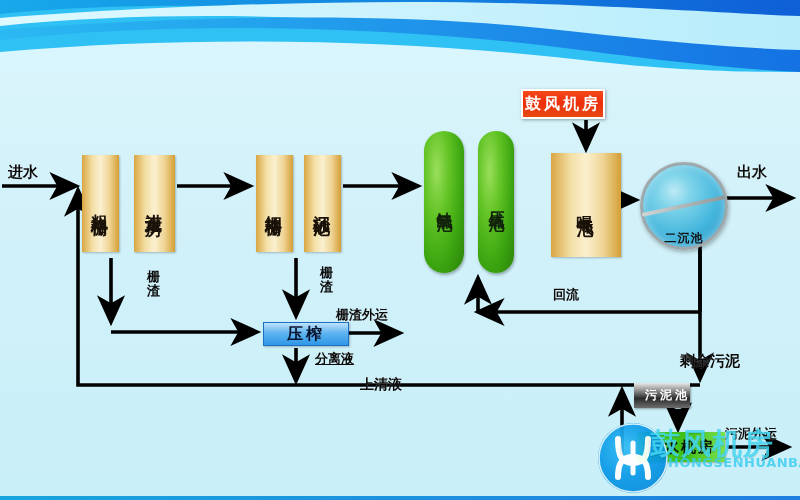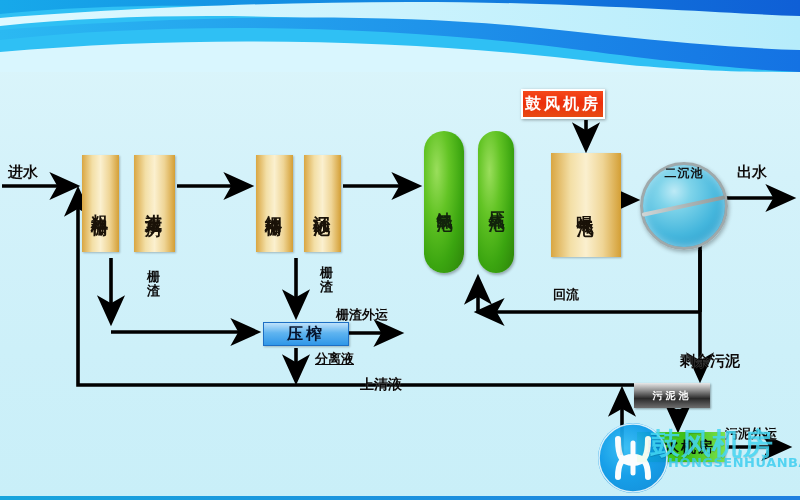--- a/index.html
+++ b/index.html
@@ -54,21 +54,21 @@
     color:#06120a;font-weight:bold;letter-spacing:2px;
     box-shadow:1px 1px 2px rgba(0,0,0,.25);
   }
 
   
   .clarifier{
     position:absolute;border-radius:50%;
     background:radial-gradient(circle at 38% 32%,#bdeaf6 0%,#7fd4ea 22%,#46b7dd 58%,#1e92c4 100%);
     border:3px solid #9fa9ab;
     box-shadow:1px 2px 4px rgba(0,0,0,.3), inset 0 0 8px rgba(255,255,255,.5);
-    display:flex;align-items:flex-start;justify-content:center;
+    display:flex;align-items:flex-end;justify-content:center;
   }
   .clarifier .cap{position:relative;z-index:3;font-weight:bold;color:#111;font-size:12px;letter-spacing:1px;}
   .clarifier::before{
     content:"";position:absolute;left:-2px;top:48%;width:104%;height:4px;
     background:linear-gradient(90deg,#cfd6d7,#8e9899);transform:rotate(-12deg);
     border-radius:2px;z-index:2;
   }
 
   
   .lbl{position:absolute;font-weight:bold;color:#0b0b0b;white-space:nowrap;
@@ -195,21 +195,21 @@
   </div>
 
   <div class="node red" style="left:521px;top:89px;width:84px;height:30px;font-size:16px;">
     <span>鼓风机房</span>
   </div>
 
   <div class="node blue" style="left:263px;top:322px;width:86px;height:24px;font-size:16px;">
     <span>压榨</span>
   </div>
 
-  <div class="node silver" style="left:634px;top:383px;width:76px;height:25px;font-size:10px;">
+  <div class="node silver" style="left:634px;top:383px;width:56px;height:25px;font-size:12px;justify-content:flex-end;">
     <span>污泥池</span>
   </div>
 
   <div class="node greenbox" style="left:637px;top:432px;width:88px;height:30px;font-size:15px;">
     <span>脱水机房</span>
   </div>
 
   <div class="clarifier" style="left:640px;top:162px;width:82px;height:82px;">
     <span class="cap">二沉池</span>
   </div>

